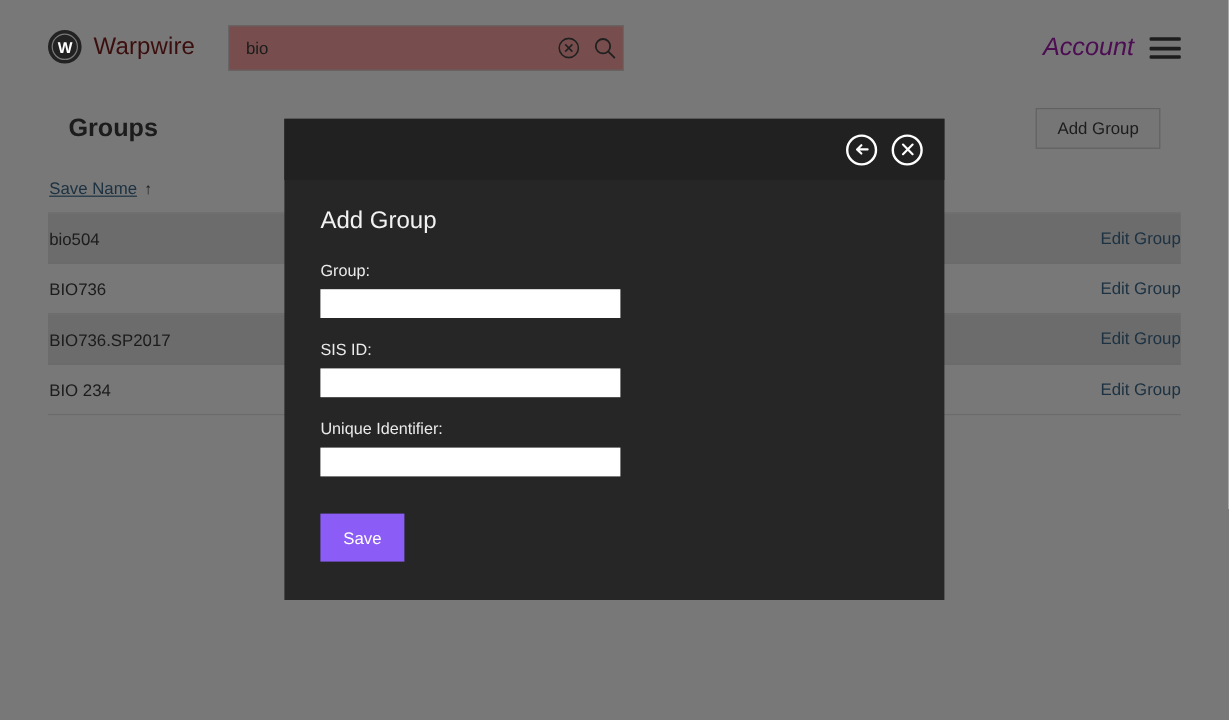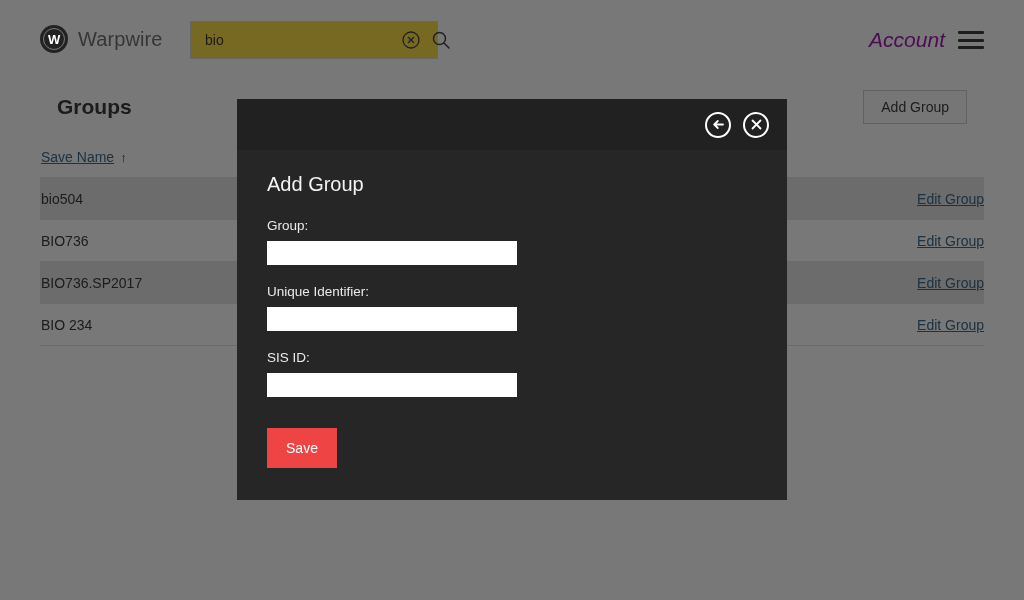--- a/index.html
+++ b/index.html
@@ -44,28 +44,28 @@
     position: absolute; left: 3px; top: 3px; right: 3px; bottom: 3px;
     border-radius: 50%;
     border: 1.5px solid #ffffff;
   }
   .brand-mark span {
     position: relative; z-index: 2;
     color: #ffffff; font-size: 13px; font-weight: bold;
     letter-spacing: -0.5px; line-height: 1;
   }
   .brand-name {
-    font-size: 20px; color: #737373; letter-spacing: 0.1px;
+    font-size: 20px; color: #7f1d1d; letter-spacing: 0.1px;
   }
 
   .searchwrap {
     position: absolute; left: 190px; top: 21px;
-    width: 248px; height: 38px;
+    width: 330px; height: 38px;
     border: 1px solid #d8d8d8;
-    background: #fde047;
+    background: #fca5a5;
     display: flex; align-items: center;
   }
   .searchinput {
     flex: 1 1 auto;
     border: 0; outline: 0; background: transparent;
     font-family: "Liberation Sans", sans-serif;
     font-size: 14px; color: #3c3c3c;
     padding: 0 10px 0 14px;
     height: 100%;
   }
@@ -120,21 +120,21 @@
   .sortarrow { font-size: 13px; color: #3d3d3d; margin-left: 6px; text-decoration: none; display: inline-block; }
 
   .row {
     height: 42px; display: flex; align-items: center;
     border-bottom: 1px solid #e3e3e3;
   }
   .row.alt { background: #e5e5e5; }
   .cell-name { flex: 0 0 470px; font-size: 14px; color: #3d3d3d; padding-left: 1px; }
   .cell-id { flex: 1 1 auto; font-size: 14px; color: #3d3d3d; }
   .cell-action { flex: 0 0 120px; text-align: right; }
-  .editlink { font-size: 14px; color: #3e6b8c; text-decoration: underline; cursor: pointer; text-align: right; }
+  .editlink { font-size: 14px; color: #3e6b8c; cursor: pointer; text-align: right; }
 
   
   .overlay {
     position: absolute; inset: 0;
     background: rgba(0,0,0,0.53);
   }
 
   
   .modal {
     position: absolute;
@@ -296,27 +296,27 @@
 
     <div class="modal-body">
       <div class="modal-title">Add Group</div>
 
       <div class="field">
         <label class="field-label">Group:</label>
         <input class="field-input" type="text" value="" style="">
       </div>
 
       <div class="field">
+        <label class="field-label">SIS ID:</label>
+        <input class="field-input" type="text" value="" style="">
+      </div>
+
+      <div class="field">
         <label class="field-label">Unique Identifier:</label>
         <input class="field-input" type="text" value="" style="">
       </div>
 
-      <div class="field">
-        <label class="field-label">SIS ID:</label>
-        <input class="field-input" type="text" value="" style="">
-      </div>
-
-      <button class="btn-save" style="background: #ef4444;">Save</button>
+      <button class="btn-save" style="background: #8b5cf6;">Save</button>
     </div>
 
   </div>
 
 </div>
 
 </body></html>

